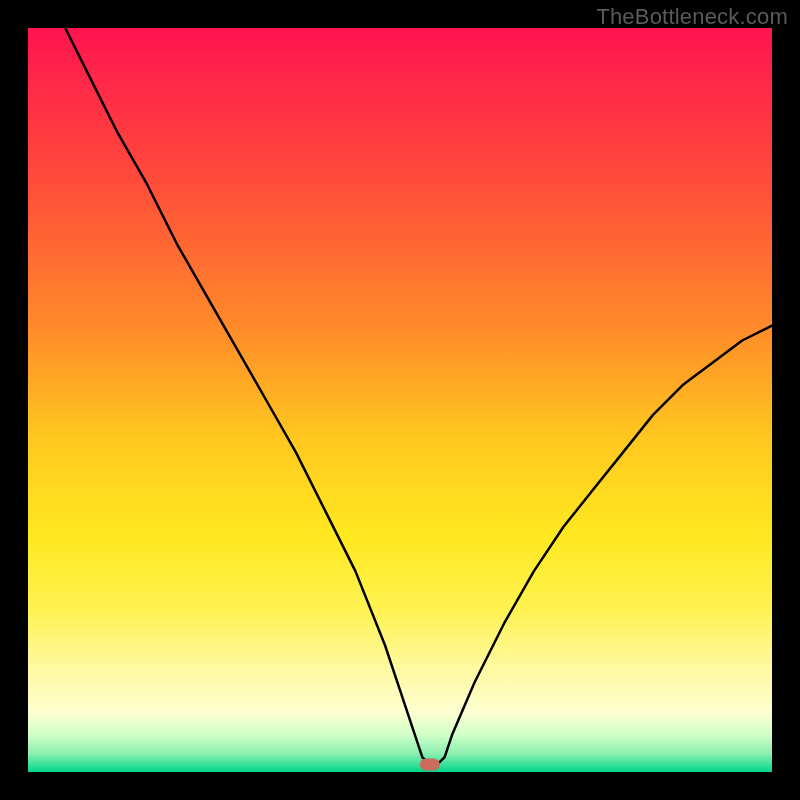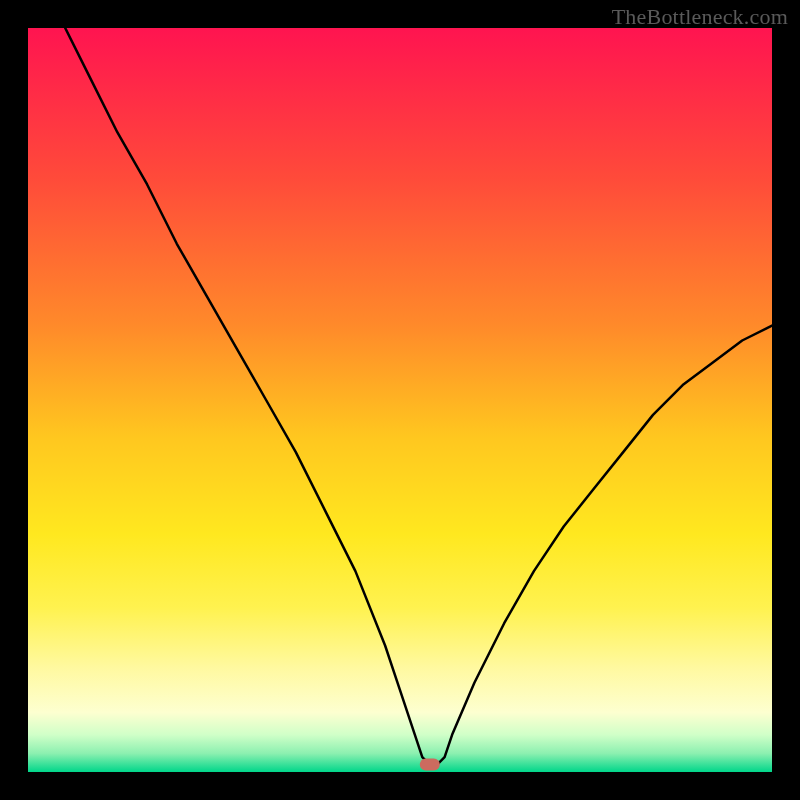--- a/index.html
+++ b/index.html
@@ -19,21 +19,20 @@
   }
   .watermark {
     position: absolute;
     top: 4px;
     right: 12px;
     color: #5a5a5a;
     font-size: 22px;
     font-weight: 500;
     letter-spacing: 0.2px;
     z-index: 5;
-    font-family: Liberation Serif, serif;
   }
   .plot {
     position: absolute;
     left: 28px;
     top: 28px;
     width: 744px;
     height: 744px;
   }
 </style>
 </head>

